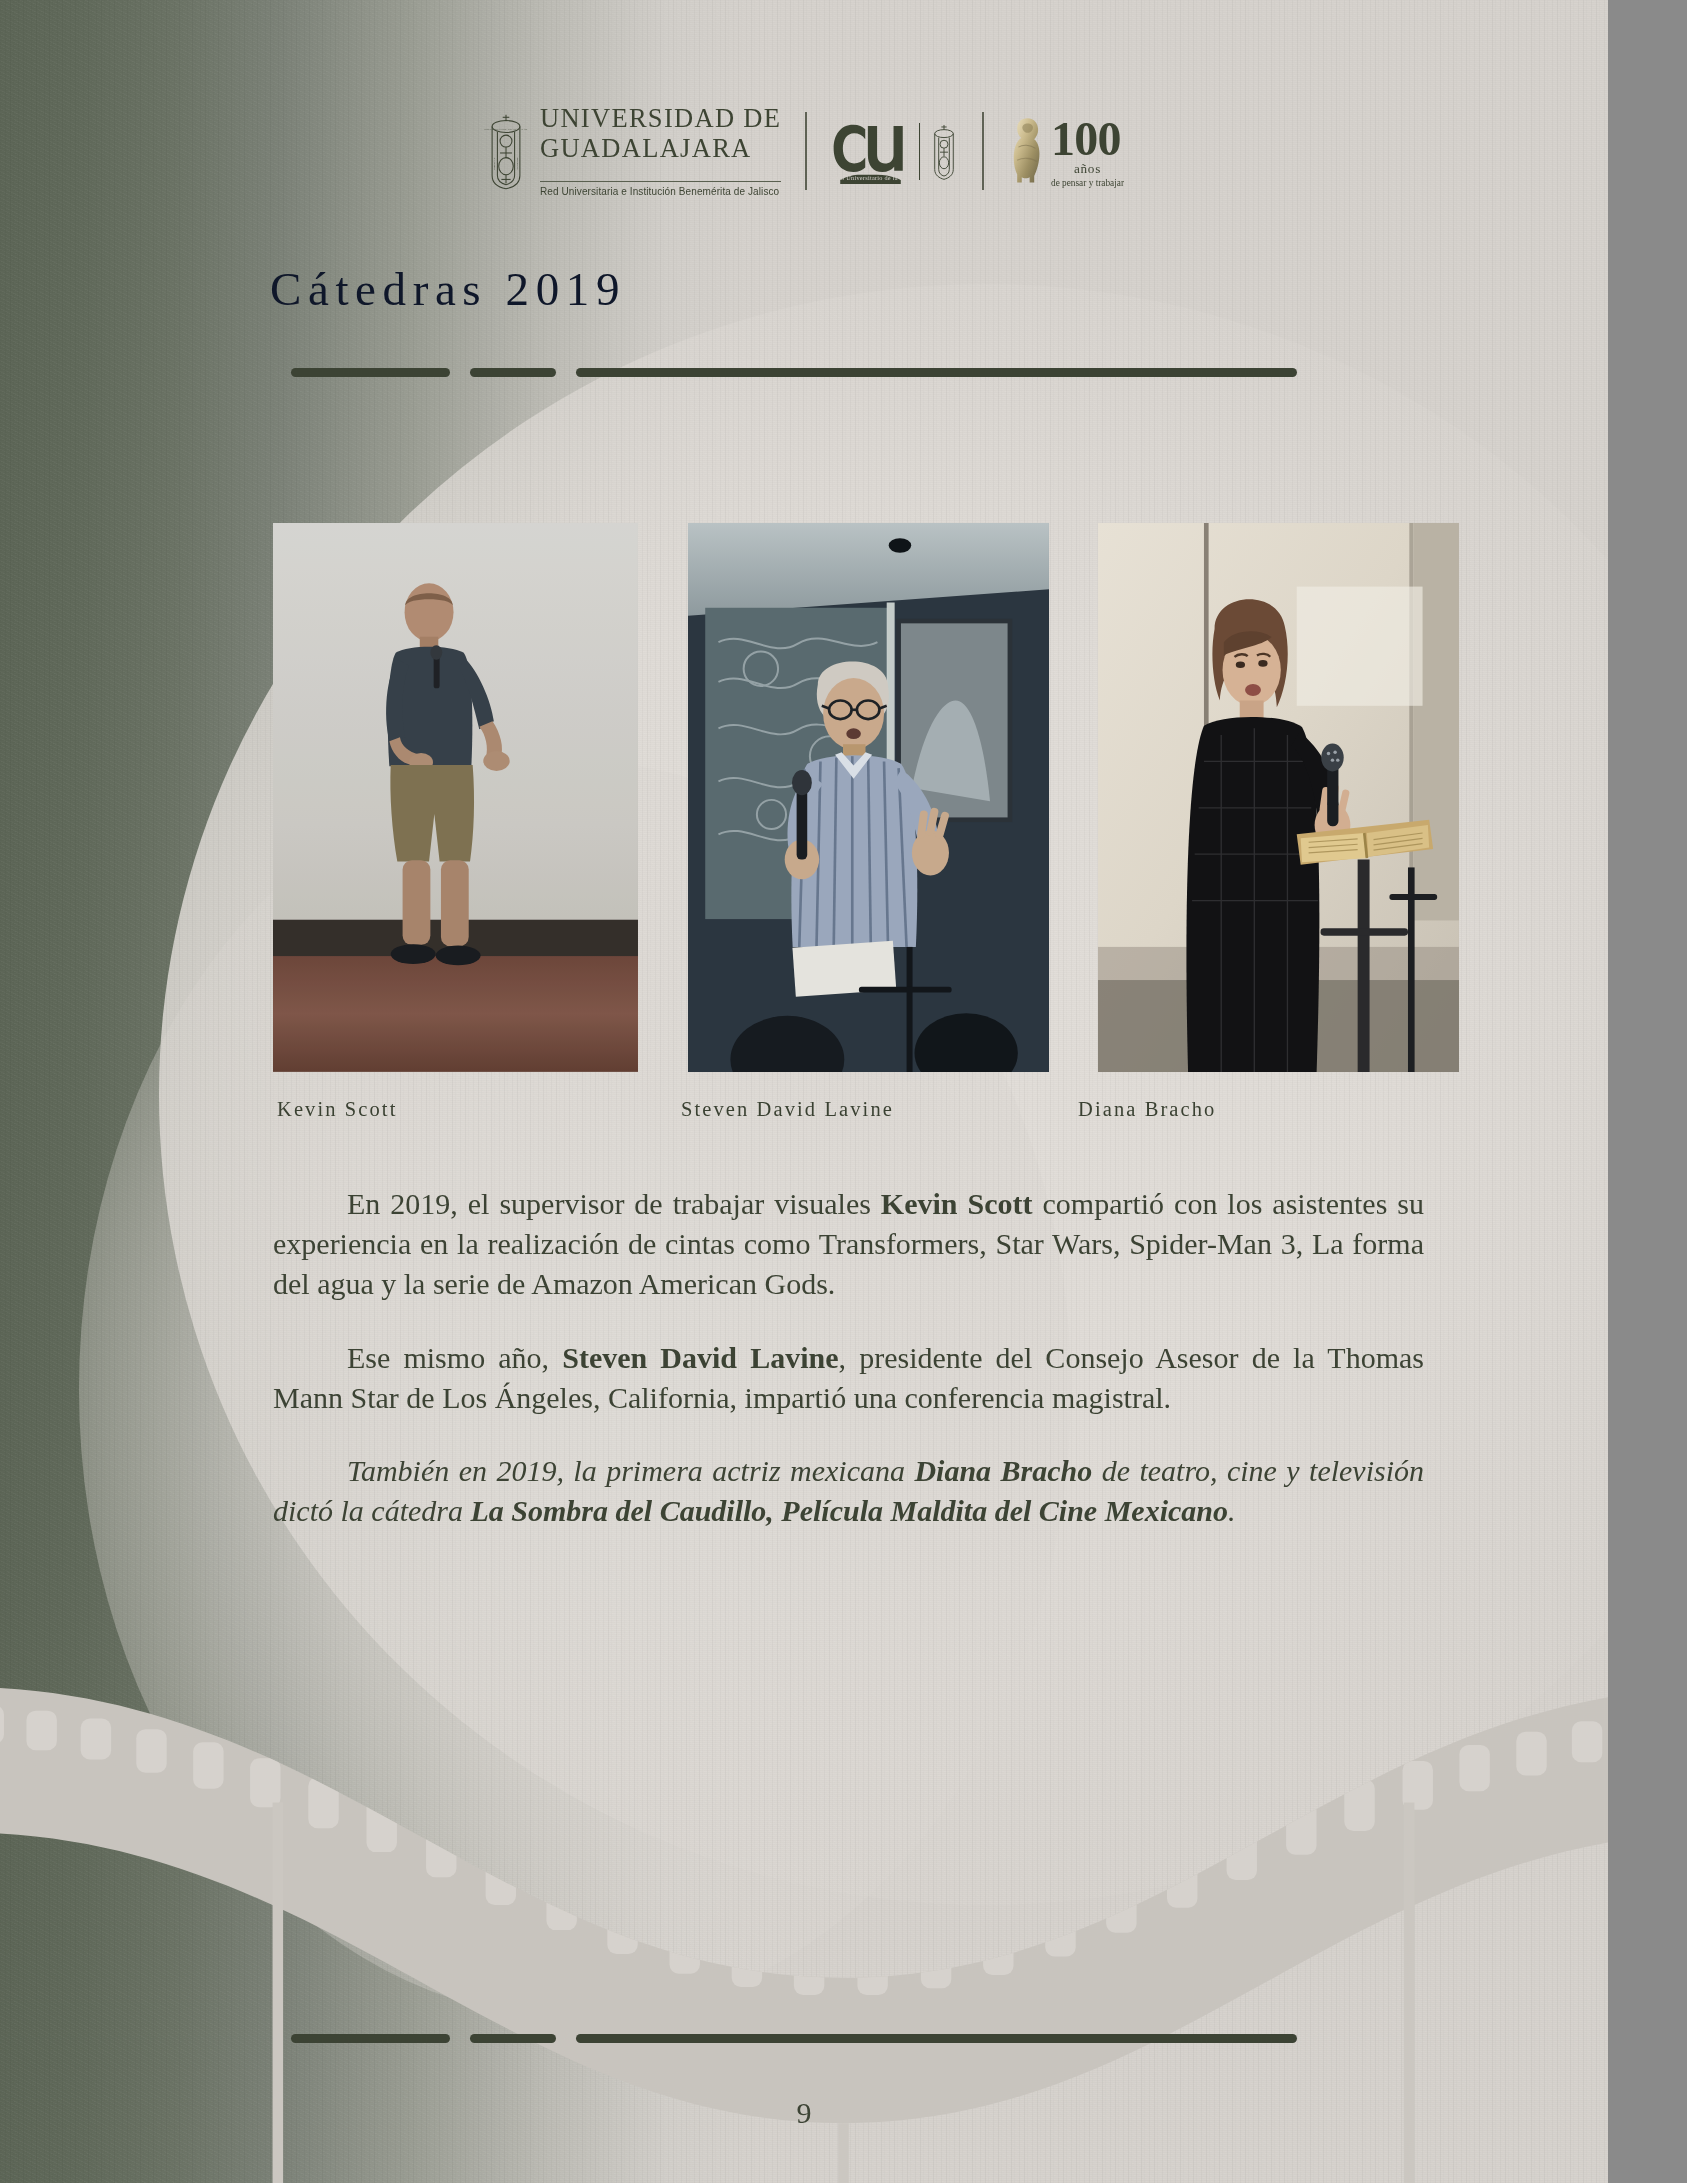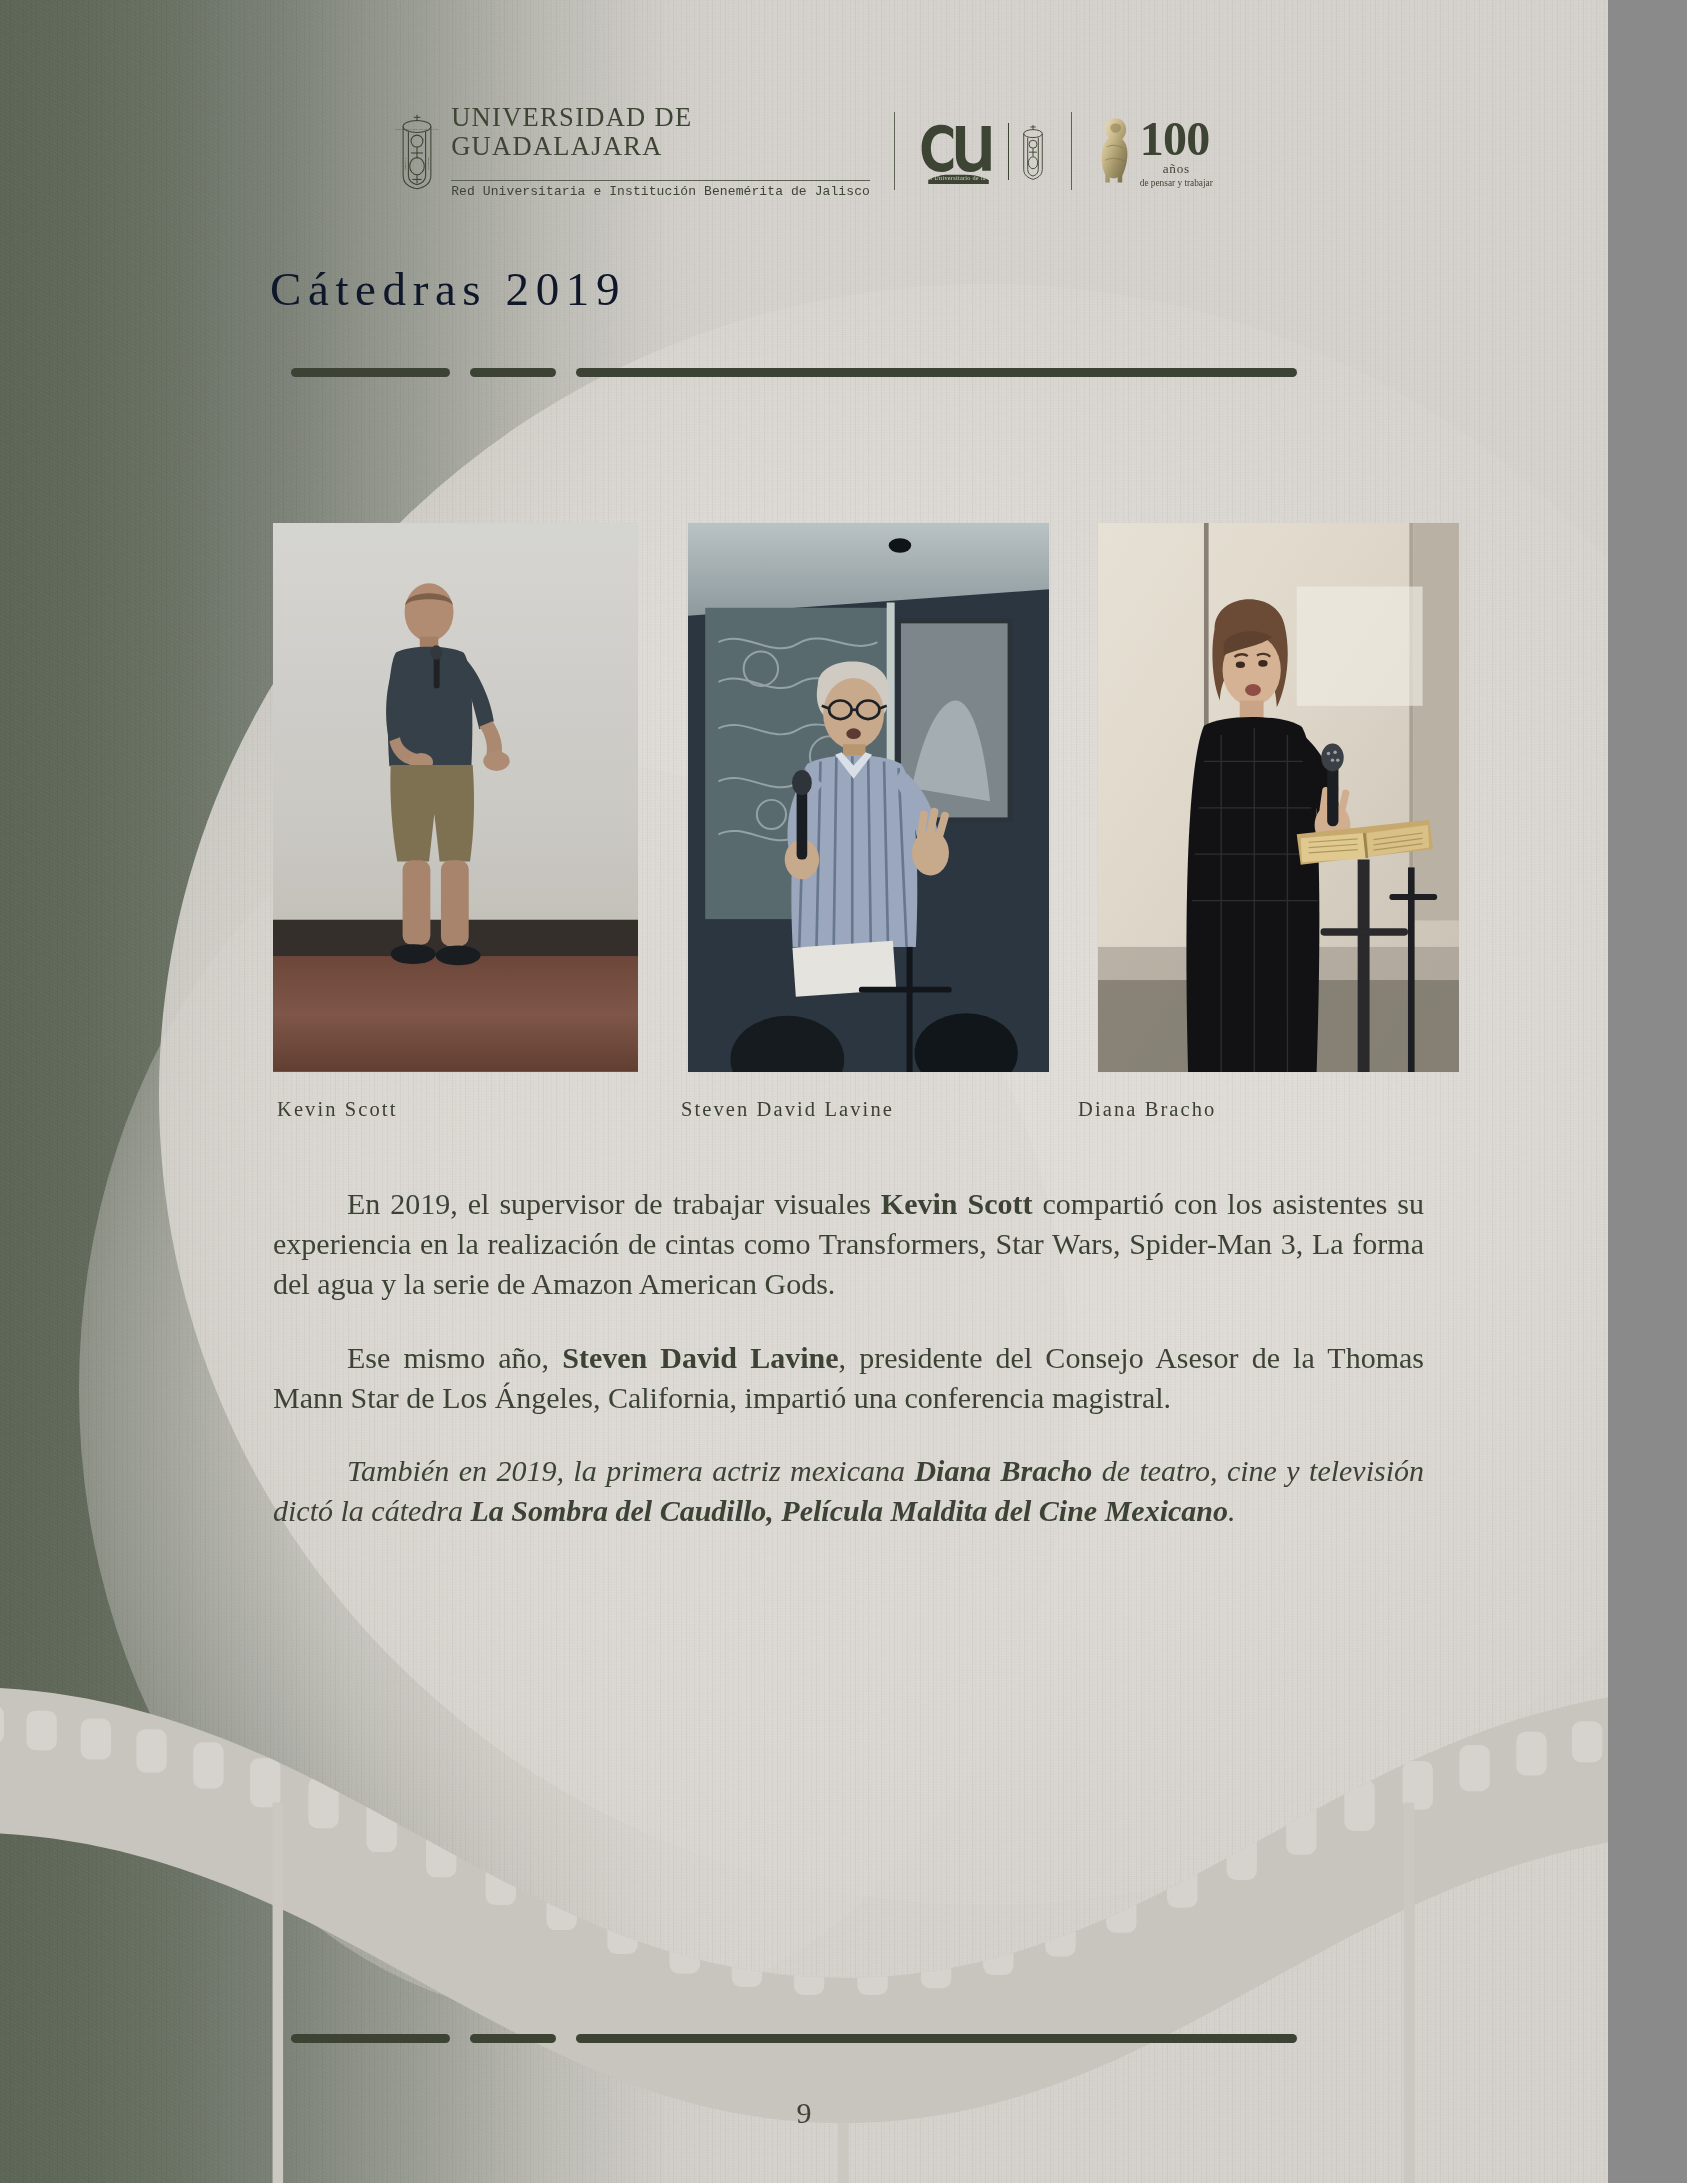--- a/index.html
+++ b/index.html
@@ -127,27 +127,27 @@
     white-space: nowrap;
   }
   .udg-words .l2 {
     font-size: 26.5px;
     letter-spacing: 1.3px;
     font-family: "Liberation Serif", serif;
     white-space: nowrap;
     margin-top: 2.6px;
   }
   .udg-words .l3 {
-    font-size: 13px;
+    font-size: 10px;
     letter-spacing: 0.1px;
     margin-top: 20px;
     padding-top: 4.6px;
     border-top: 0.7px solid #5a6050;
     white-space: nowrap;
-    font-family: Liberation Mono, monospace;
+    font-family: Liberation Sans, sans-serif;
   }
 
   .cuc-logo { display: flex; align-items: center; }
   .cuc-mark { width: 79px; height: 66px; }
   .cuc-mini-shield { width: 28px; height: 57px; margin-left: 10.6px; }
   .cuc-divider { width: 1px; height: 57px; background: #3d4433; margin-left: 9.3px; }
 
   .cien-logo { display: flex; align-items: flex-end; }
   .lion { width: 38px; height: 74px; }
   .cien-text { margin-left: 5.3px; color: #3d4433; line-height: 1; }

